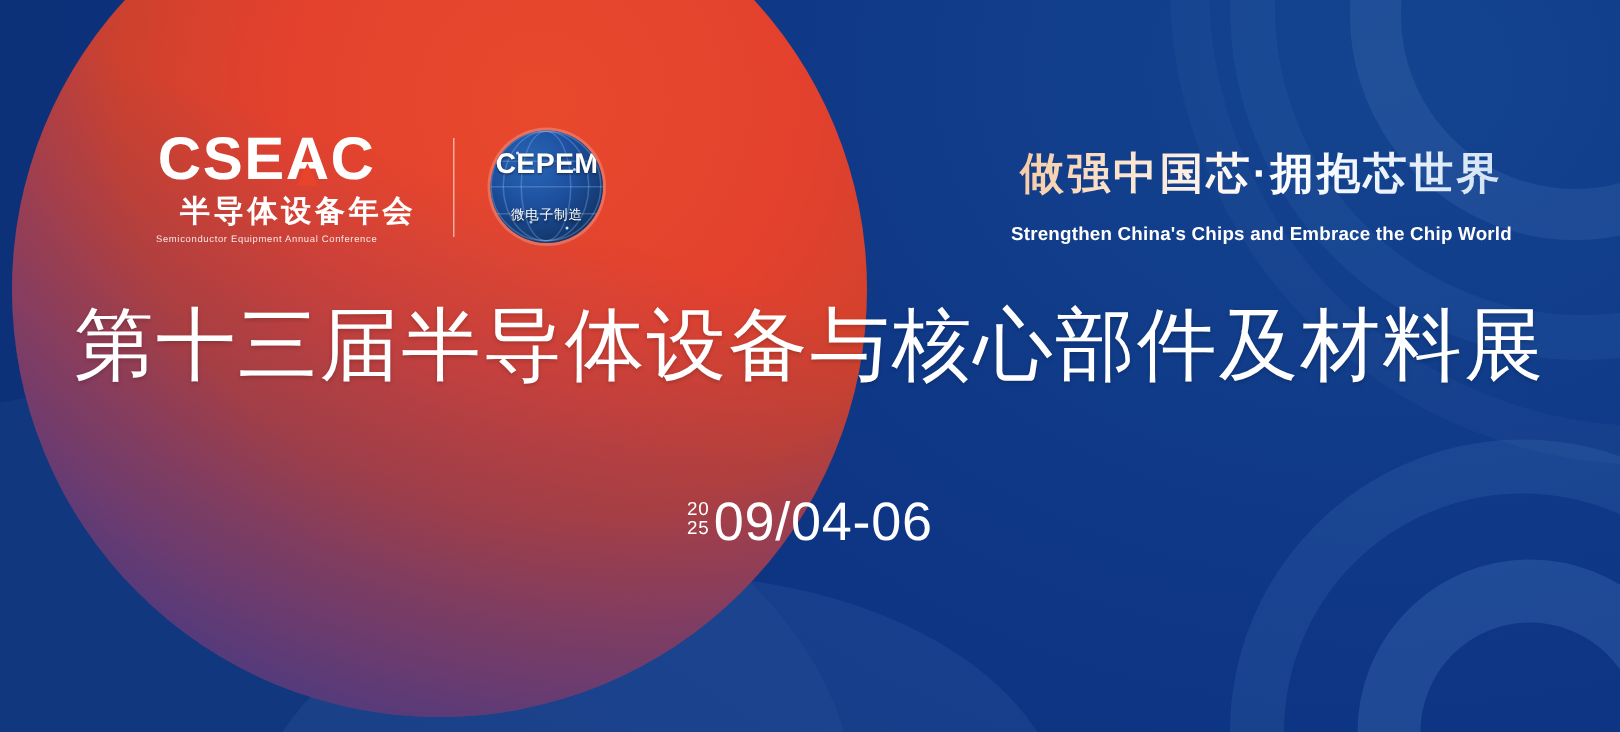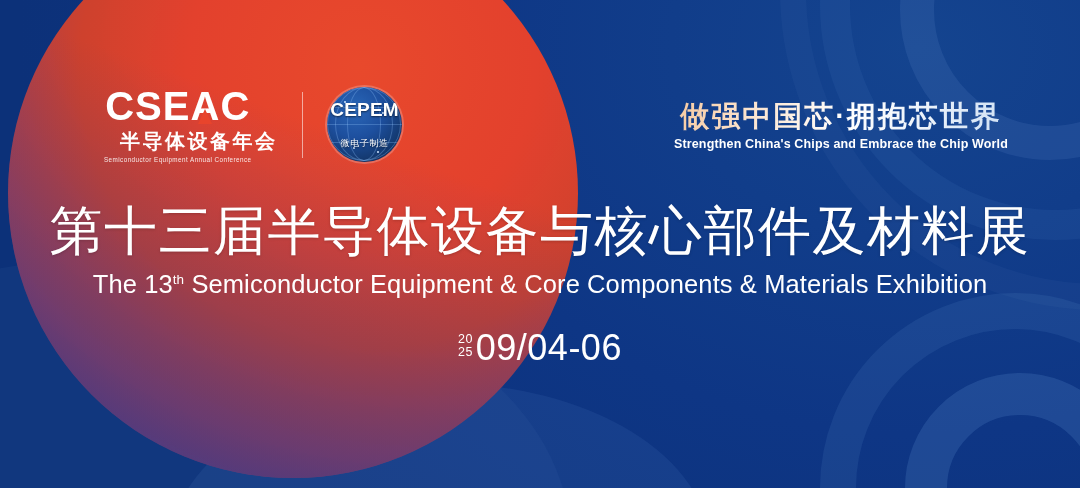--- a/index.html
+++ b/index.html
@@ -158,21 +158,21 @@
   
   .tagline { position:absolute; right:72px; top:100px; text-align:center; }
   .tagline-cn {
     font-size:29px; font-weight:bold; letter-spacing:2px; line-height:1.15;
     background:linear-gradient(100deg,#f6c9a0 0%,#fbe3cd 22%,#ffffff 52%,#eef4fb 72%,#cfe0f4 100%);
     -webkit-background-clip:text; background-clip:text;
     -webkit-text-fill-color:transparent; color:transparent;
     white-space:nowrap;
   }
   .tagline-en {
-    margin-top:4px;
+    margin-top:16px;
     font-size:12.5px; font-weight:bold; color:#ffffff;
     letter-spacing:.15px; white-space:nowrap;
   }
 
   
   .title-cn {
     position:absolute; left:50%; transform:translateX(-50%);
     top:203px;
     font-size:53px; font-weight:normal; color:#ffffff;
     letter-spacing:1.5px; line-height:1.05; white-space:nowrap;
@@ -250,21 +250,20 @@
 
     </div>
 
     <div class="tagline">
       <div class="tagline-cn">做强中国芯·拥抱芯世界</div>
       <div class="tagline-en">Strengthen China's Chips and Embrace the Chip World</div>
     </div>
 
     <div class="title-cn">第十三届半导体设备与核心部件及材料展</div>
 
-    <div class="title-en"><span>The 13</span><sup>th</sup><span> Semiconductor Equipment &amp; Core Components &amp; Materials Exhibition</span></div>
 
     <div class="meta-row">
       <div class="year-stack">
         <span>20</span>
         <span>25</span>
       </div>
       <div class="date-main">09/04-06</div>
     </div>
 
   </div>

